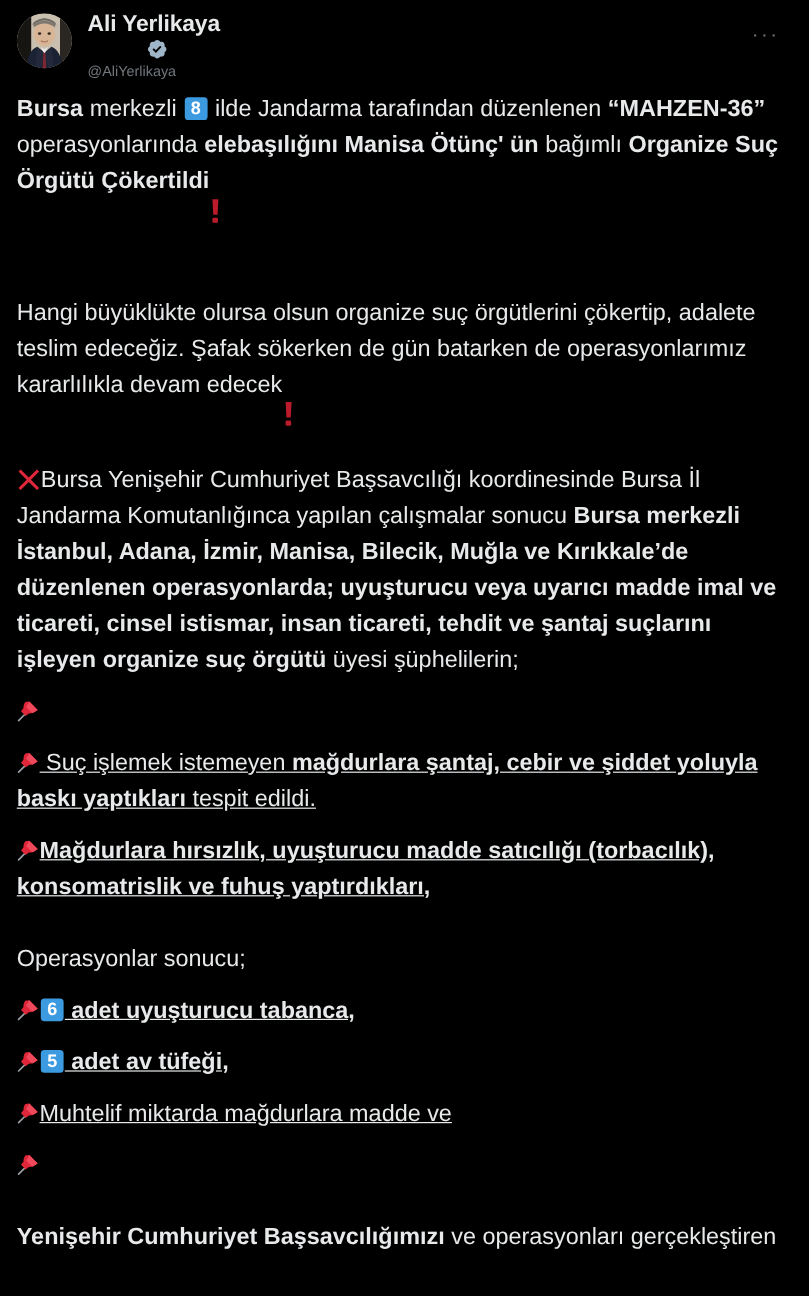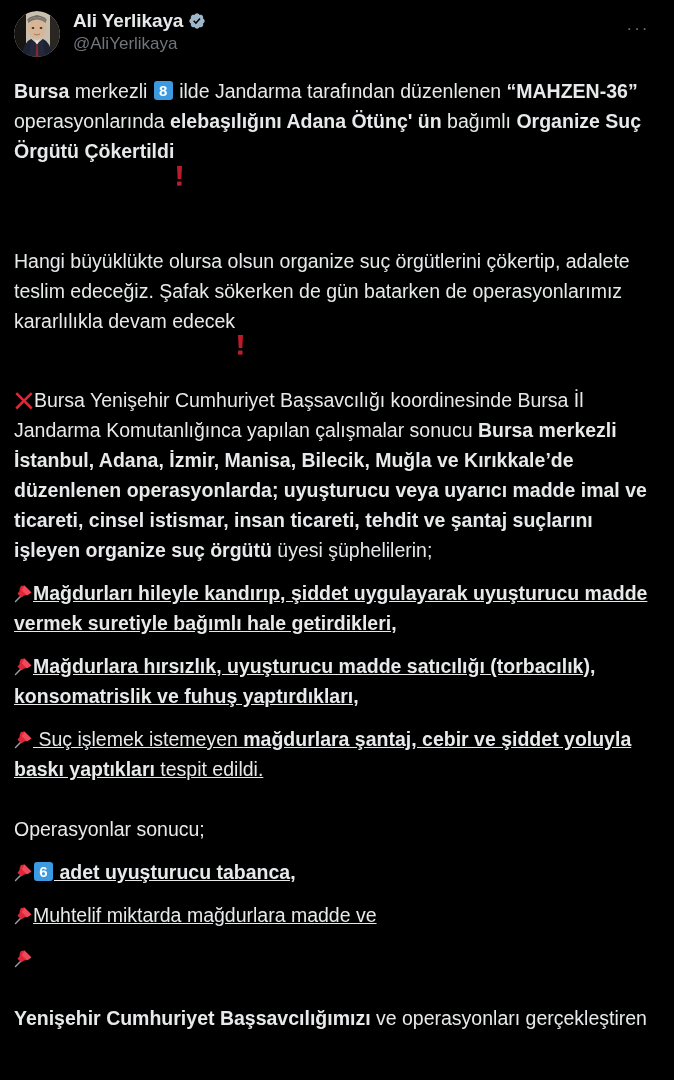--- a/index.html
+++ b/index.html
@@ -46,36 +46,37 @@
     margin-left: 13px;
     display: flex;
     flex-direction: column;
     justify-content: flex-start;
     padding-top: 0px;
   }
   .name-row {
     display: flex;
     align-items: center;
     line-height: 1.15;
+    flex-direction: column;
   }
   .display-name {
     font-size: 19px;
     font-weight: bold;
     color: #e7e9ea;
     letter-spacing: -0.1px;
   }
   .verified-badge {
     margin-left: 5px;
     display: inline-flex;
     width: 18px;
     height: 18px;
   }
   .verified-badge svg { width: 18px; height: 18px; display: block; }
   .handle {
-    font-size: 17px;
+    font-size: 12px;
     color: #71767b;
     margin-top: 2px;
     line-height: 1.2;
   }
   .more-menu {
     position: absolute;
     right: 8px;
     top: 8px;
     display: flex;
     align-items: center;
@@ -173,21 +174,21 @@
       </div>
       <div class="handle">@AliYerlikaya</div>
     </div>
 
     <div class="more-menu">···</div>
   </div>
 
   <div class="tweet-body">
 
     <p class="para">
-      <b>Bursa</b><span> merkezli </span><span class="numbox">8</span><span> ilde Jandarma tarafından düzenlenen </span><b>“MAHZEN-36”</b><span> operasyonlarında </span><b>elebaşılığını Adana Ötünç' ün</b><span> bağımlı </span><b>Organize Suç Örgütü Çökertildi</b><span class="emoji">&nbsp;<svg width="11" height="21" viewBox="0 0 11 21" xmlns="http://www.w3.org/2000/svg">
+      <b>Bursa</b><span> merkezli </span><span class="numbox">8</span><span> ilde Jandarma tarafından düzenlenen </span><b>“MAHZEN-36”</b><span> operasyonlarında </span><b>elebaşılığını Manisa Ötünç' ün</b><span> bağımlı </span><b>Organize Suç Örgütü Çökertildi</b><span class="emoji">&nbsp;<svg width="11" height="21" viewBox="0 0 11 21" xmlns="http://www.w3.org/2000/svg">
             <path d="M3 1 h5 l-0.7 13 h-3.6 z" fill="#bb1b2a"></path>
             <rect x="3" y="16.5" width="4.6" height="4.2" rx="1" fill="#bb1b2a"></rect>
           </svg></span>
     </p>
 
     <div class="spacer"></div>
 
 
     <div class="spacer"></div>
 
@@ -204,51 +205,58 @@
       <span class="emoji"><svg width="20" height="20" viewBox="0 0 20 20" xmlns="http://www.w3.org/2000/svg">
             <path d="M3.2 2.2 L10 9 L16.8 2.2 L18.6 4.0 L11.8 10.8 L18.6 17.6 L16.8 19.4 L10 12.6 L3.2 19.4 L1.4 17.6 L8.2 10.8 L1.4 4.0 Z" fill="#e0273a"></path>
           </svg></span><span>Bursa Yenişehir Cumhuriyet Başsavcılığı koordinesinde Bursa İl Jandarma Komutanlığınca yapılan çalışmalar sonucu </span><b>Bursa merkezli İstanbul, Adana, İzmir, Manisa, Bilecik, Muğla ve Kırıkkale’de düzenlenen operasyonlarda; uyuşturucu veya uyarıcı madde imal ve ticareti, cinsel istismar, insan ticareti, tehdit ve şantaj suçlarını işleyen organize suç örgütü</b><span> üyesi şüphelilerin;</span>
     </p>
 
     <p class="para">
       <span class="emoji"><svg width="19" height="19" viewBox="0 0 19 19" xmlns="http://www.w3.org/2000/svg">
             <path d="M1.5 17.5 L7.2 11.8" stroke="#9aa0a6" stroke-width="1.4" stroke-linecap="round"></path>
             <path d="M10.4 1.6 L17.4 8.6 L15.1 10.1 C13.5 11.1 11.7 11.7 10 11.5 L7.4 13.6 L5.4 11.6 L3.5 9.7 L5.6 7.1 C5.4 5.4 6 3.6 7 2 Z" fill="#e0273a"></path>
             <path d="M10.4 1.6 L17.4 8.6 L15.1 10.1 C14.4 10.6 13.6 10.9 12.8 11.2 L7.9 6.3 C8.2 5.4 8.6 4.6 9.1 3.9 Z" fill="#f0495b"></path>
-          </svg></span><b>Mağdurları hileyle kandırıp, şiddet uygulayarak uyuşturucu madde vermek suretiyle bağımlı hale getirdikleri,</b>
+          </svg></span>
+    </p>
+
+    <p class="para">
+      <span class="emoji"><svg width="19" height="19" viewBox="0 0 19 19" xmlns="http://www.w3.org/2000/svg">
+            <path d="M1.5 17.5 L7.2 11.8" stroke="#9aa0a6" stroke-width="1.4" stroke-linecap="round"></path>
+            <path d="M10.4 1.6 L17.4 8.6 L15.1 10.1 C13.5 11.1 11.7 11.7 10 11.5 L7.4 13.6 L5.4 11.6 L3.5 9.7 L5.6 7.1 C5.4 5.4 6 3.6 7 2 Z" fill="#e0273a"></path>
+            <path d="M10.4 1.6 L17.4 8.6 L15.1 10.1 C14.4 10.6 13.6 10.9 12.8 11.2 L7.9 6.3 C8.2 5.4 8.6 4.6 9.1 3.9 Z" fill="#f0495b"></path>
+          </svg></span><span> Suç işlemek istemeyen </span><b>mağdurlara şantaj, cebir ve şiddet yoluyla baskı yaptıkları</b><span> tespit edildi.</span>
     </p>
 
     <p class="para">
       <span class="emoji"><svg width="19" height="19" viewBox="0 0 19 19" xmlns="http://www.w3.org/2000/svg">
             <path d="M1.5 17.5 L7.2 11.8" stroke="#9aa0a6" stroke-width="1.4" stroke-linecap="round"></path>
             <path d="M10.4 1.6 L17.4 8.6 L15.1 10.1 C13.5 11.1 11.7 11.7 10 11.5 L7.4 13.6 L5.4 11.6 L3.5 9.7 L5.6 7.1 C5.4 5.4 6 3.6 7 2 Z" fill="#e0273a"></path>
             <path d="M10.4 1.6 L17.4 8.6 L15.1 10.1 C14.4 10.6 13.6 10.9 12.8 11.2 L7.9 6.3 C8.2 5.4 8.6 4.6 9.1 3.9 Z" fill="#f0495b"></path>
           </svg></span><b>Mağdurlara hırsızlık, uyuşturucu madde satıcılığı (torbacılık), konsomatrislik ve fuhuş yaptırdıkları,</b>
     </p>
 
-    <p class="para">
-      <span class="emoji"><svg width="19" height="19" viewBox="0 0 19 19" xmlns="http://www.w3.org/2000/svg">
-            <path d="M1.5 17.5 L7.2 11.8" stroke="#9aa0a6" stroke-width="1.4" stroke-linecap="round"></path>
-            <path d="M10.4 1.6 L17.4 8.6 L15.1 10.1 C13.5 11.1 11.7 11.7 10 11.5 L7.4 13.6 L5.4 11.6 L3.5 9.7 L5.6 7.1 C5.4 5.4 6 3.6 7 2 Z" fill="#e0273a"></path>
-            <path d="M10.4 1.6 L17.4 8.6 L15.1 10.1 C14.4 10.6 13.6 10.9 12.8 11.2 L7.9 6.3 C8.2 5.4 8.6 4.6 9.1 3.9 Z" fill="#f0495b"></path>
-          </svg></span><span> Suç işlemek istemeyen </span><b>mağdurlara şantaj, cebir ve şiddet yoluyla baskı yaptıkları</b><span> tespit edildi.</span>
-    </p>
-
     <div class="spacer"></div>
 
     <p class="para"> Operasyonlar sonucu;</p>
 
     <p class="para">
       <span class="emoji"><svg width="19" height="19" viewBox="0 0 19 19" xmlns="http://www.w3.org/2000/svg">
             <path d="M1.5 17.5 L7.2 11.8" stroke="#9aa0a6" stroke-width="1.4" stroke-linecap="round"></path>
             <path d="M10.4 1.6 L17.4 8.6 L15.1 10.1 C13.5 11.1 11.7 11.7 10 11.5 L7.4 13.6 L5.4 11.6 L3.5 9.7 L5.6 7.1 C5.4 5.4 6 3.6 7 2 Z" fill="#e0273a"></path>
             <path d="M10.4 1.6 L17.4 8.6 L15.1 10.1 C14.4 10.6 13.6 10.9 12.8 11.2 L7.9 6.3 C8.2 5.4 8.6 4.6 9.1 3.9 Z" fill="#f0495b"></path>
           </svg></span><span class="numbox">6</span><b> adet uyuşturucu tabanca,</b>
     </p>
 
+    <p class="para">
+      <span class="emoji"><svg width="19" height="19" viewBox="0 0 19 19" xmlns="http://www.w3.org/2000/svg">
+            <path d="M1.5 17.5 L7.2 11.8" stroke="#9aa0a6" stroke-width="1.4" stroke-linecap="round"></path>
+            <path d="M10.4 1.6 L17.4 8.6 L15.1 10.1 C13.5 11.1 11.7 11.7 10 11.5 L7.4 13.6 L5.4 11.6 L3.5 9.7 L5.6 7.1 C5.4 5.4 6 3.6 7 2 Z" fill="#e0273a"></path>
+            <path d="M10.4 1.6 L17.4 8.6 L15.1 10.1 C14.4 10.6 13.6 10.9 12.8 11.2 L7.9 6.3 C8.2 5.4 8.6 4.6 9.1 3.9 Z" fill="#f0495b"></path>
+          </svg></span><span class="numbox">5</span><b> adet av tüfeği,</b>
+    </p>
 
     <p class="para">
       <span class="emoji"><svg width="19" height="19" viewBox="0 0 19 19" xmlns="http://www.w3.org/2000/svg">
             <path d="M1.5 17.5 L7.2 11.8" stroke="#9aa0a6" stroke-width="1.4" stroke-linecap="round"></path>
             <path d="M10.4 1.6 L17.4 8.6 L15.1 10.1 C13.5 11.1 11.7 11.7 10 11.5 L7.4 13.6 L5.4 11.6 L3.5 9.7 L5.6 7.1 C5.4 5.4 6 3.6 7 2 Z" fill="#e0273a"></path>
             <path d="M10.4 1.6 L17.4 8.6 L15.1 10.1 C14.4 10.6 13.6 10.9 12.8 11.2 L7.9 6.3 C8.2 5.4 8.6 4.6 9.1 3.9 Z" fill="#f0495b"></path>
           </svg></span><span>Muhtelif miktarda mağdurlara madde ve</span>
     </p>
 
     <p class="para">

